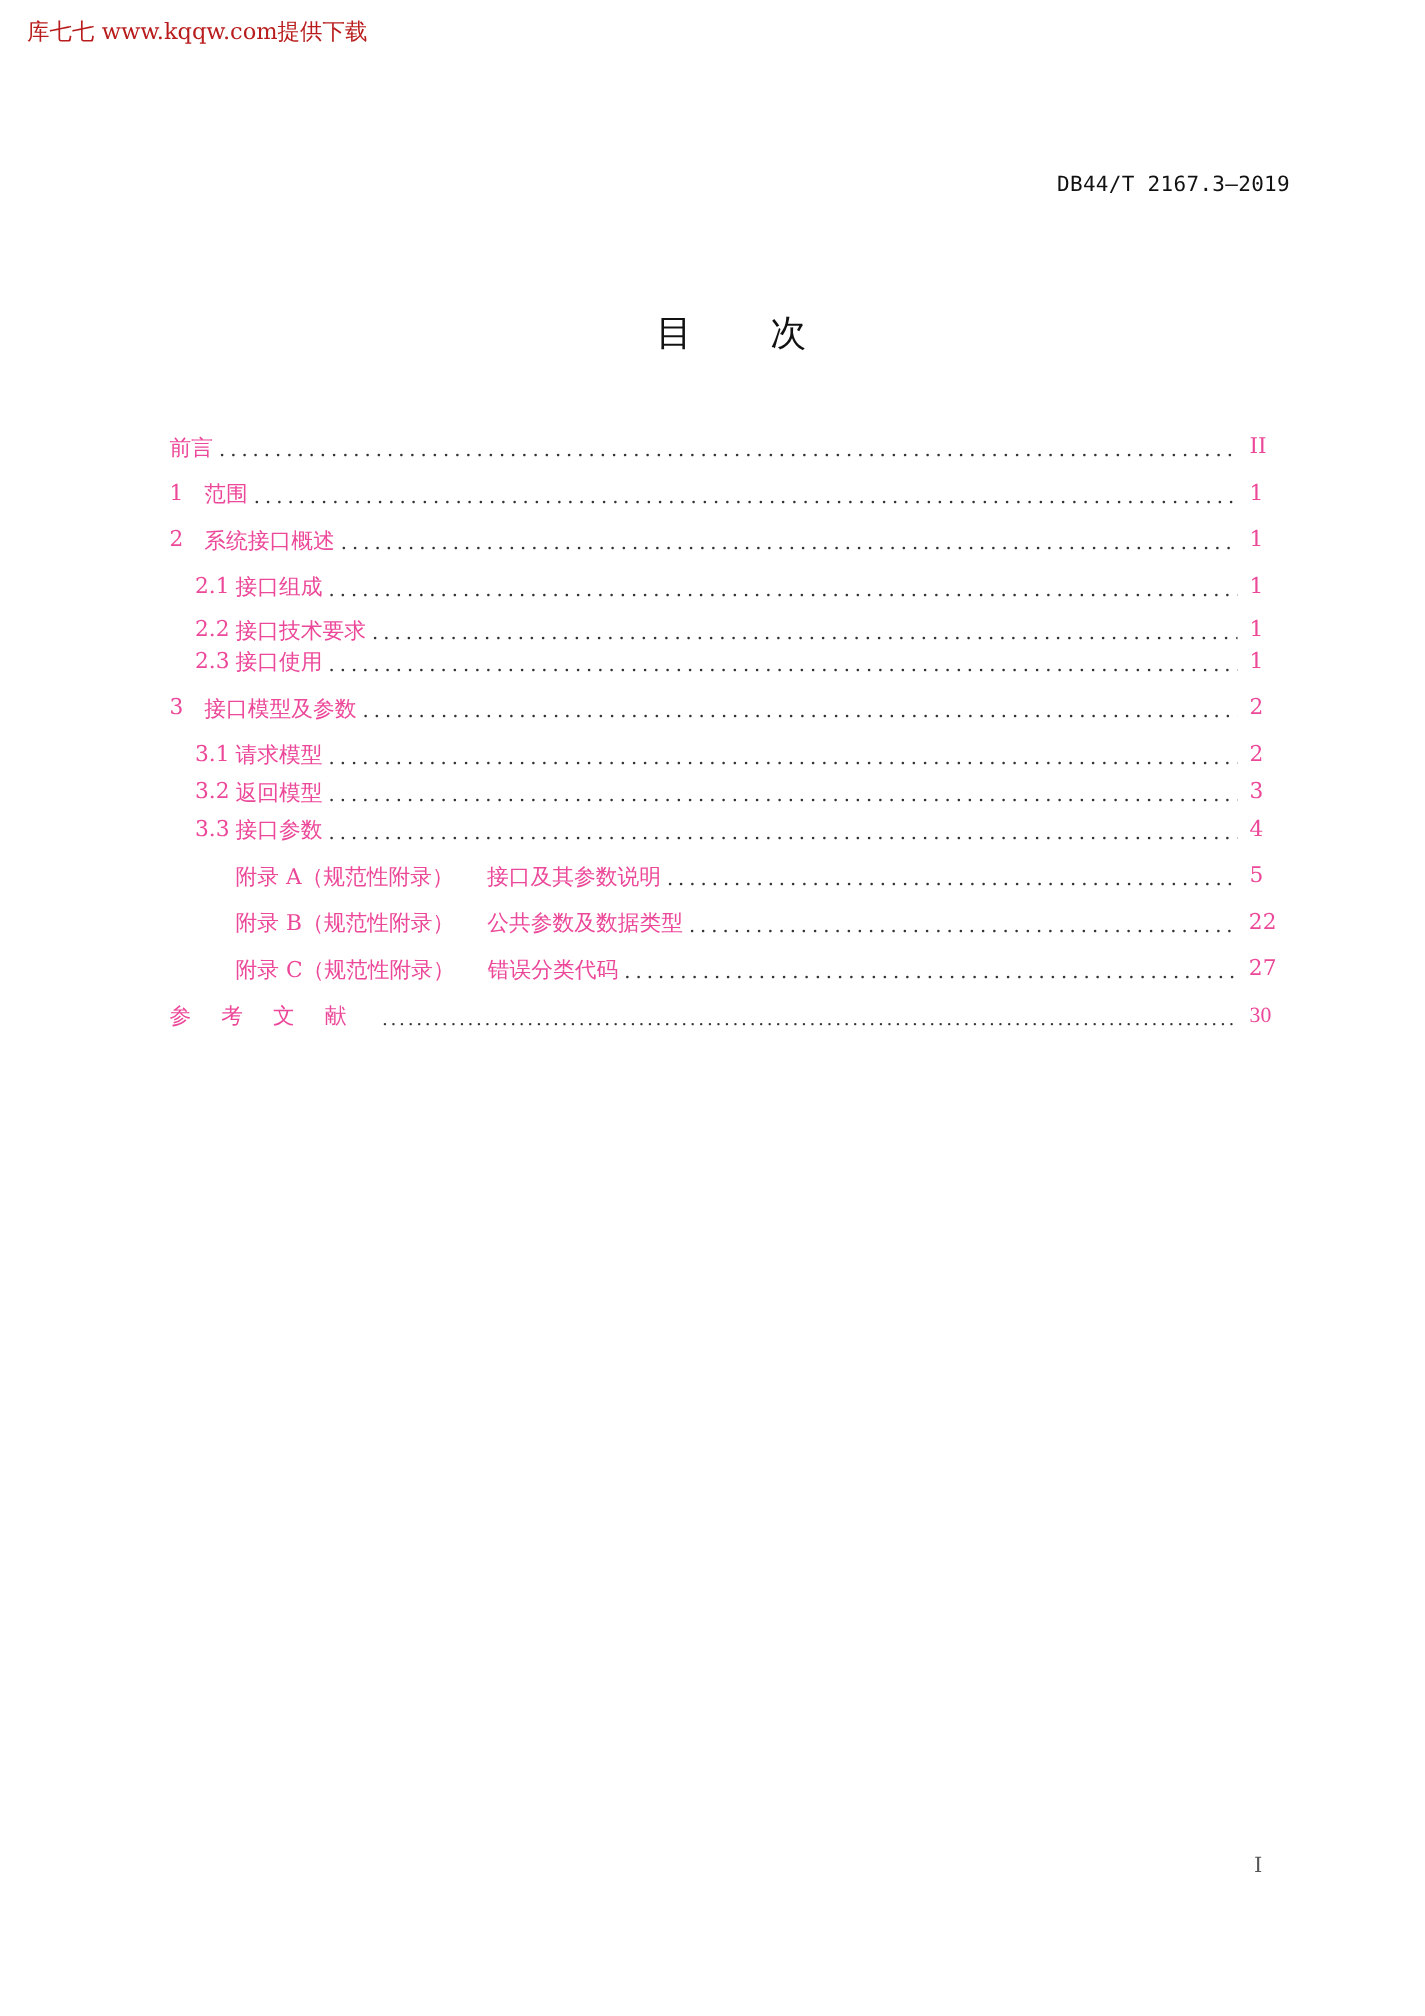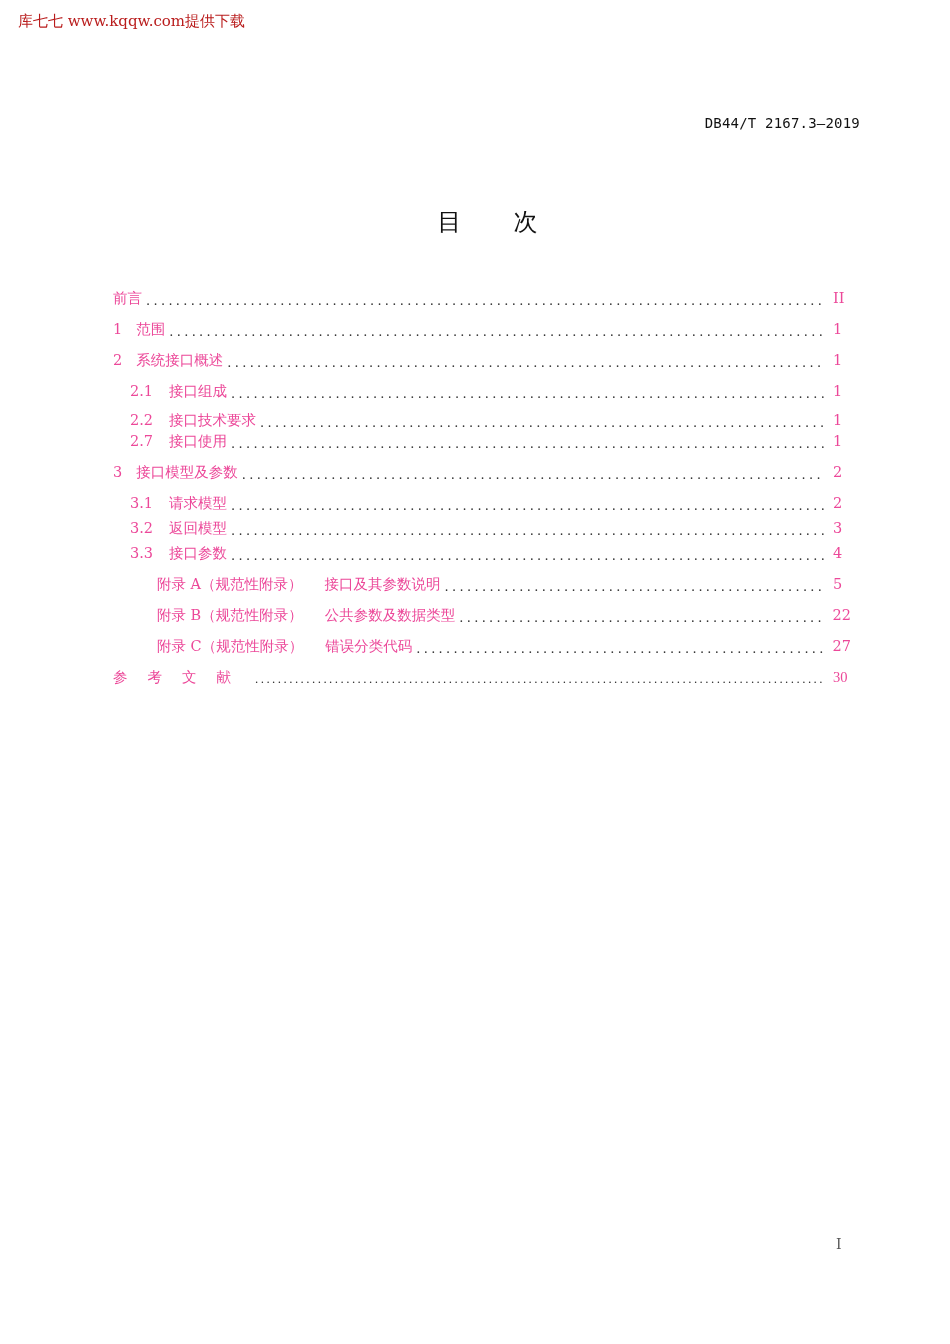--- a/index.html
+++ b/index.html
@@ -11,21 +11,21 @@
                   font-family: "DejaVu Sans Mono", "Liberation Mono", monospace; letter-spacing: 0.2px; }
     .title { position: absolute; left: 0; width: 975px; top: 206px; text-align: center;
              font-size: 24px; color: #111; font-family: "DejaVu Sans", "Liberation Sans", sans-serif; }
     .title span { display: inline-block; }
     .title .sp { width: 52px; }
     .toc { position: absolute; left: 113px; top: 286px; width: 738px; }
     .row { position: absolute; left: 0; right: 0; height: 22px; display: flex; align-items: center;
            font-size: 14.5px; color: #ec4899; white-space: nowrap; }
     .row.sub { left: 17px; }
     .num { display: inline-block; margin-right: 14px; }
-    .row.sub .num { margin-right: 16px; }
+    .row.sub .num { margin-right: 4px; }
     .label { display: inline-block; }
     .dots { flex: 1; overflow: hidden; margin: 0 8px 0 4px; color: #333; letter-spacing: 3.6px;
             font-size: 13px; position: relative; top: 2px; }
     .dots::before { content: ". . . . . . . . . . . . . . . . . . . . . . . . . . . . . . . . . . . . . . . . . . . . . . . . . . . . . . . . . . . . . . . . . . . . . . . . . . . . . . . . . . . . . . . . . . . . . . . . . . . . . . . . . . . . . . . . . . . . ."; letter-spacing: -0.4px; }
     .page { display: inline-block; min-width: 18px; text-align: left; }
     .annex-prefix { display: inline-block; margin-right: 22px; margin-left: 44px; }
     .spaced { letter-spacing: 20px; }
     .footer-page { position: absolute; left: 836px; top: 1236px; font-size: 14px; color: #555; }
   </style>
 </head>
@@ -69,21 +69,21 @@
   </div>
 
   <div class="row sub" style="top:123px;">
     <span class="num">2.2</span>
     <span class="label">接口技术要求</span>
     <span class="dots"></span>
     <span class="page">1</span>
   </div>
 
   <div class="row sub" style="top:144px;">
-    <span class="num">2.7</span>
+    <span class="num">2.3</span>
     <span class="label">接口使用</span>
     <span class="dots"></span>
     <span class="page">1</span>
   </div>
 
   <div class="row" style="top:175px;">
     <span class="num">3</span>
     <span class="label">接口模型及参数</span>
     <span class="dots"></span>
     <span class="page">2</span>

